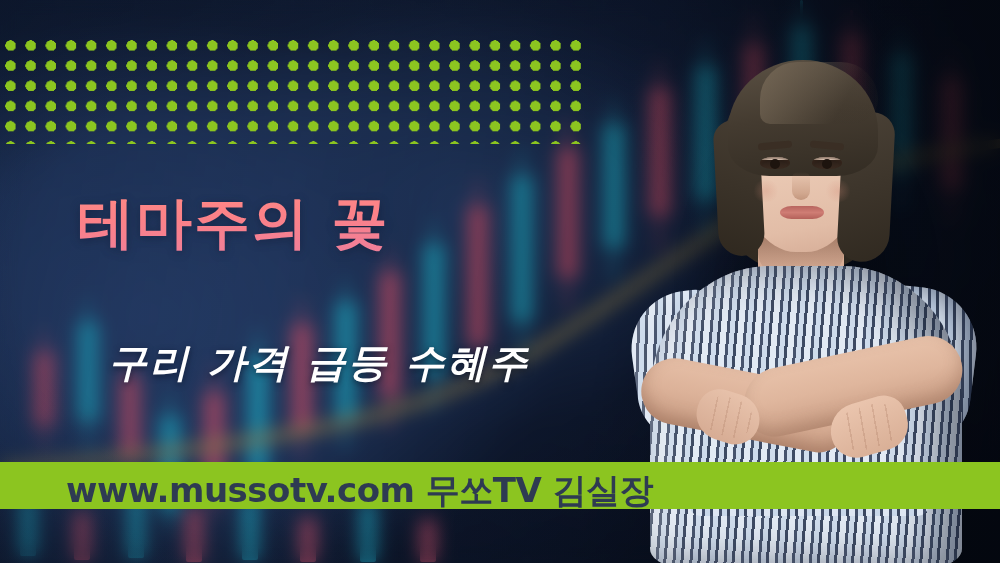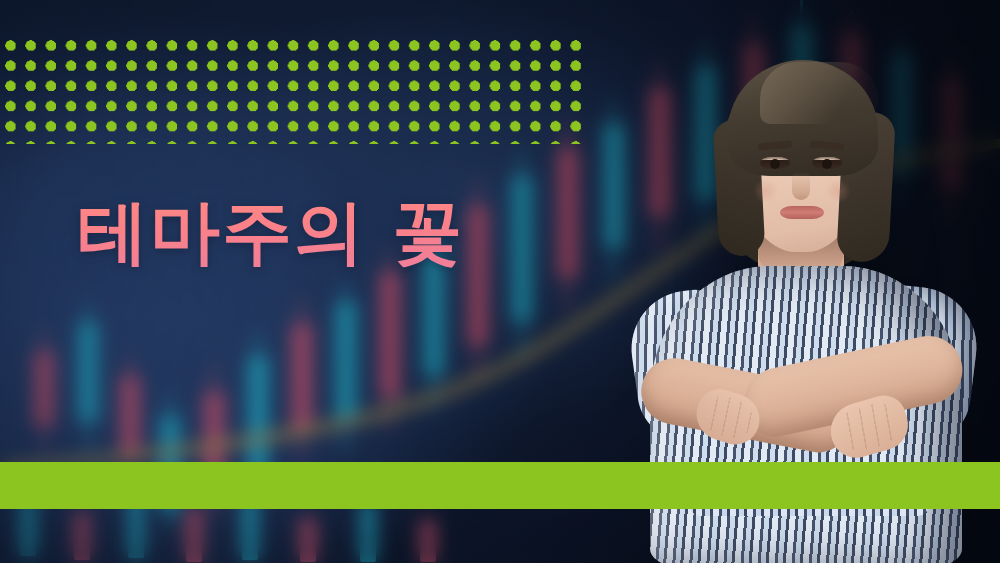--- a/index.html
+++ b/index.html
@@ -53,21 +53,21 @@
   .dots{
     position:absolute;left:5px;top:40px;width:578px;height:104px;
     background-image:radial-gradient(circle 5.2px at 5.6px 5.6px, var(--dotcol) 0 5.2px, rgba(0,0,0,0) 5.4px);
     background-size:20.2px 20.2px;
     filter:blur(.35px);
   }
 
   
   .title{
     position:absolute;left:78px;top:186px;
-    font-size:70px;font-weight:700;letter-spacing:2px;
+    font-size:56px;font-weight:700;letter-spacing:2px;
     font-family:"DejaVu Sans","Liberation Sans",sans-serif;
     background:linear-gradient(178deg,#ff8b84 0%,#fb8188 42%,#f27f96 78%,#ed7f9c 100%);
     -webkit-background-clip:text;background-clip:text;color:transparent;
     text-shadow:none;white-space:nowrap;
     filter:drop-shadow(0 2px 5px rgba(10,20,45,.45));
   }
   .sub1,.sub2{
     position:absolute;color:#ffffff;white-space:nowrap;
     font-family:"DejaVu Sans","Liberation Sans",sans-serif;
     font-weight:600;font-style:italic;
@@ -371,16 +371,18 @@
     <div class="torso"></div>
     <div class="blouse-hem"></div>
 
     <div class="arm-l"></div>
     <div class="arm-r"></div>
     <div class="hand-r"></div>
     <div class="hand-l"></div>
   </div>
 
   <div class="title">테마주의 꽃</div>
+  <div class="sub1">구리 가격 급등 수혜주</div>
 
   <div class="banner"></div>
+  <div class="banner-text">www.mussotv.com 무쏘TV 김실장</div>
 
 </div>
 
 </body></html>

